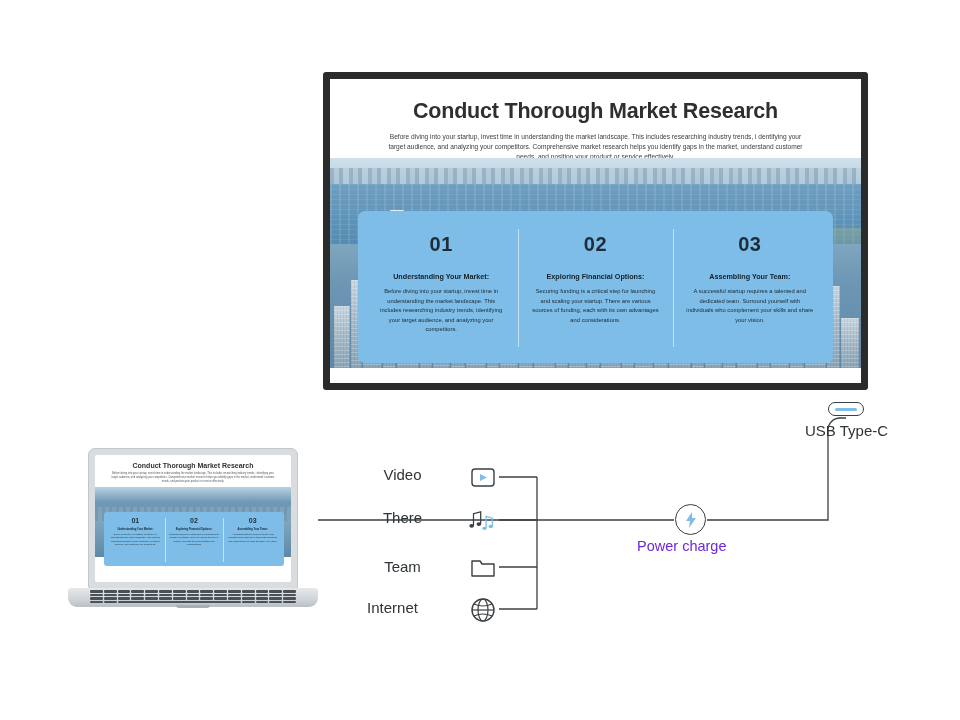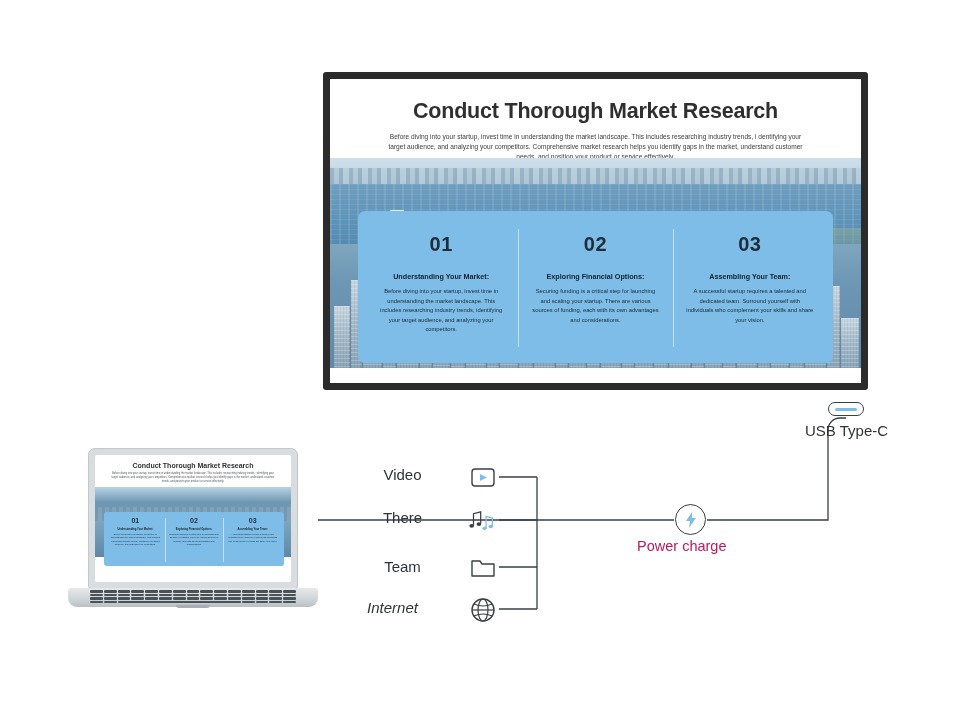--- a/index.html
+++ b/index.html
@@ -288,21 +288,21 @@
     left: 805px;
     top: 422px;
     font-size: 15px;
     color: #2f3438;
   }
   .power-label {
     position: absolute;
     left: 637px;
     top: 538px;
     font-size: 14.5px;
-    color: #be185d;
+    color: #6d28d9;
   }
   .usb-plug {
     position: absolute;
     left: 828px; top: 402px;
     width: 36px; height: 14px;
     border: 1.6px solid #3a3f43;
     border-radius: 8px;
     box-sizing: border-box;
   }
   .usb-plug:after {
@@ -535,21 +535,21 @@
     </svg>
   </div>
 
   <div class="ico-label" style="left:350px; top:558px; width:105px;">Team</div>
   <div class="ico-box" style="left:469px; top:554px;">
     <svg width="26" height="22" viewBox="0 0 26 22">
         <path d="M2,19 L2,4 L10,4 L12,7 L24,7 L24,19 Z" fill="none" stroke="#3a3f43" stroke-width="1.4" stroke-linejoin="round"></path>
       </svg>
   </div>
 
-  <div class="ico-label" style="left:330px; top:599px; width:125px;font-style:italic;">Internet</div>
+  <div class="ico-label" style="left:330px; top:599px; width:125px;">Internet</div>
   <div class="ico-box" style="left:469px; top:596px;">
     <svg width="26" height="26" viewBox="0 0 26 26">
       <circle cx="13" cy="13" r="11" fill="none" stroke="#3a3f43" stroke-width="1.4"></circle>
       <ellipse cx="13" cy="13" rx="5" ry="11" fill="none" stroke="#3a3f43" stroke-width="1.2"></ellipse>
       <line x1="2" y1="13" x2="24" y2="13" stroke="#3a3f43" stroke-width="1.2"></line>
       <path d="M4,7 Q13,11 22,7" fill="none" stroke="#3a3f43" stroke-width="1.1"></path>
       <path d="M4,19 Q13,15 22,19" fill="none" stroke="#3a3f43" stroke-width="1.1"></path>
     </svg>
   </div>
 

